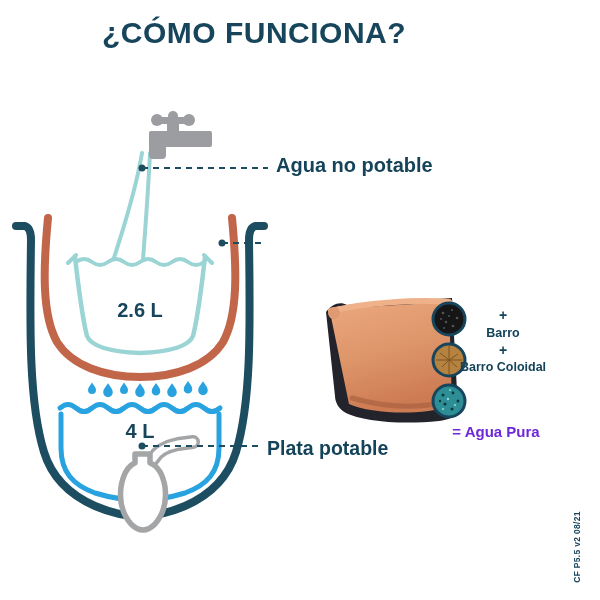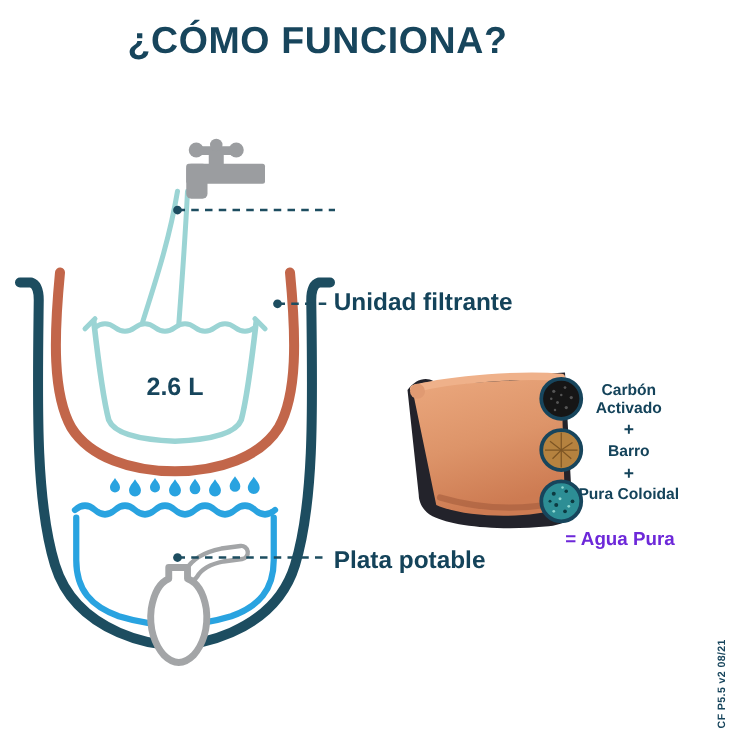--- a/index.html
+++ b/index.html
@@ -159,29 +159,29 @@
       <circle cx="222" cy="243" r="3.5" stroke="none"></circle>
       <line x1="142" y1="446" x2="262" y2="446" stroke-dasharray="6 5"></line>
       <circle cx="142" cy="446" r="3.5" stroke="none"></circle>
     </g>
   </svg>
 
   <h1 class="title">¿CÓMO FUNCIONA?</h1>
 
   <div class="abs vol-label" style="left:100px; top:299px; width:80px;">2.6 L</div>
 
+  <div class="abs vol-label" style="left:100px; top:420px; width:80px;">4 L</div>
+
+  <div class="abs callout-heading" style="left:276px; top:154px; font-size:20px;">Agua no potable</div>
 
 
-  <div class="abs callout-heading" style="left:267px; top:231px;">Unidad filtrante</div>
-
   <div class="abs comp-col" style="left:455px; top:305px; width:96px;">
-    <div>Carbón Activado</div>
     <div class="plus">+</div>
     <div>Barro</div>
     <div class="plus">+</div>
-    <div>Pura Coloidal</div>
+    <div>Barro Coloidal</div>
   </div>
   <div class="abs comp-result" style="left:440px; top:423px; width:112px;">= Agua Pura</div>
 
   <div class="abs callout-heading" style="left:267px; top:437px;">Plata potable</div>
 
   <div class="version">CF P5.5 v2 08/21</div>
 </div>
 
 </body></html>

